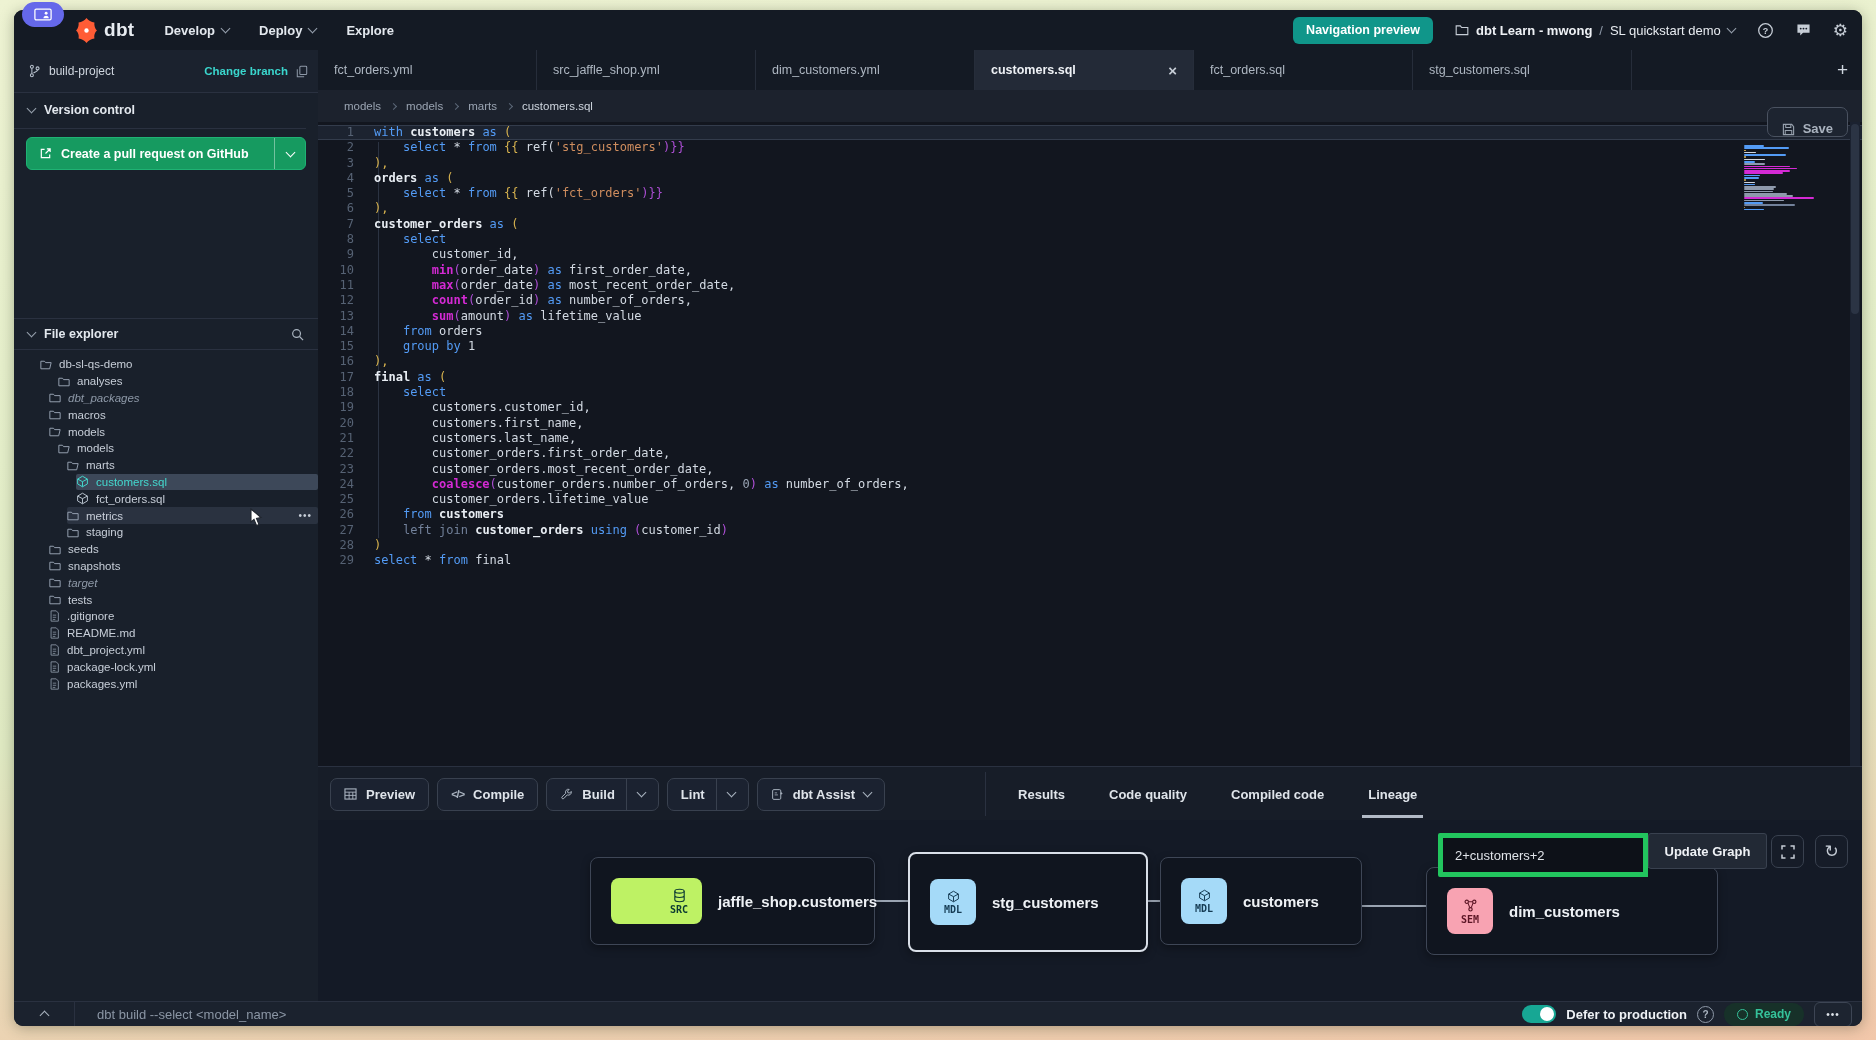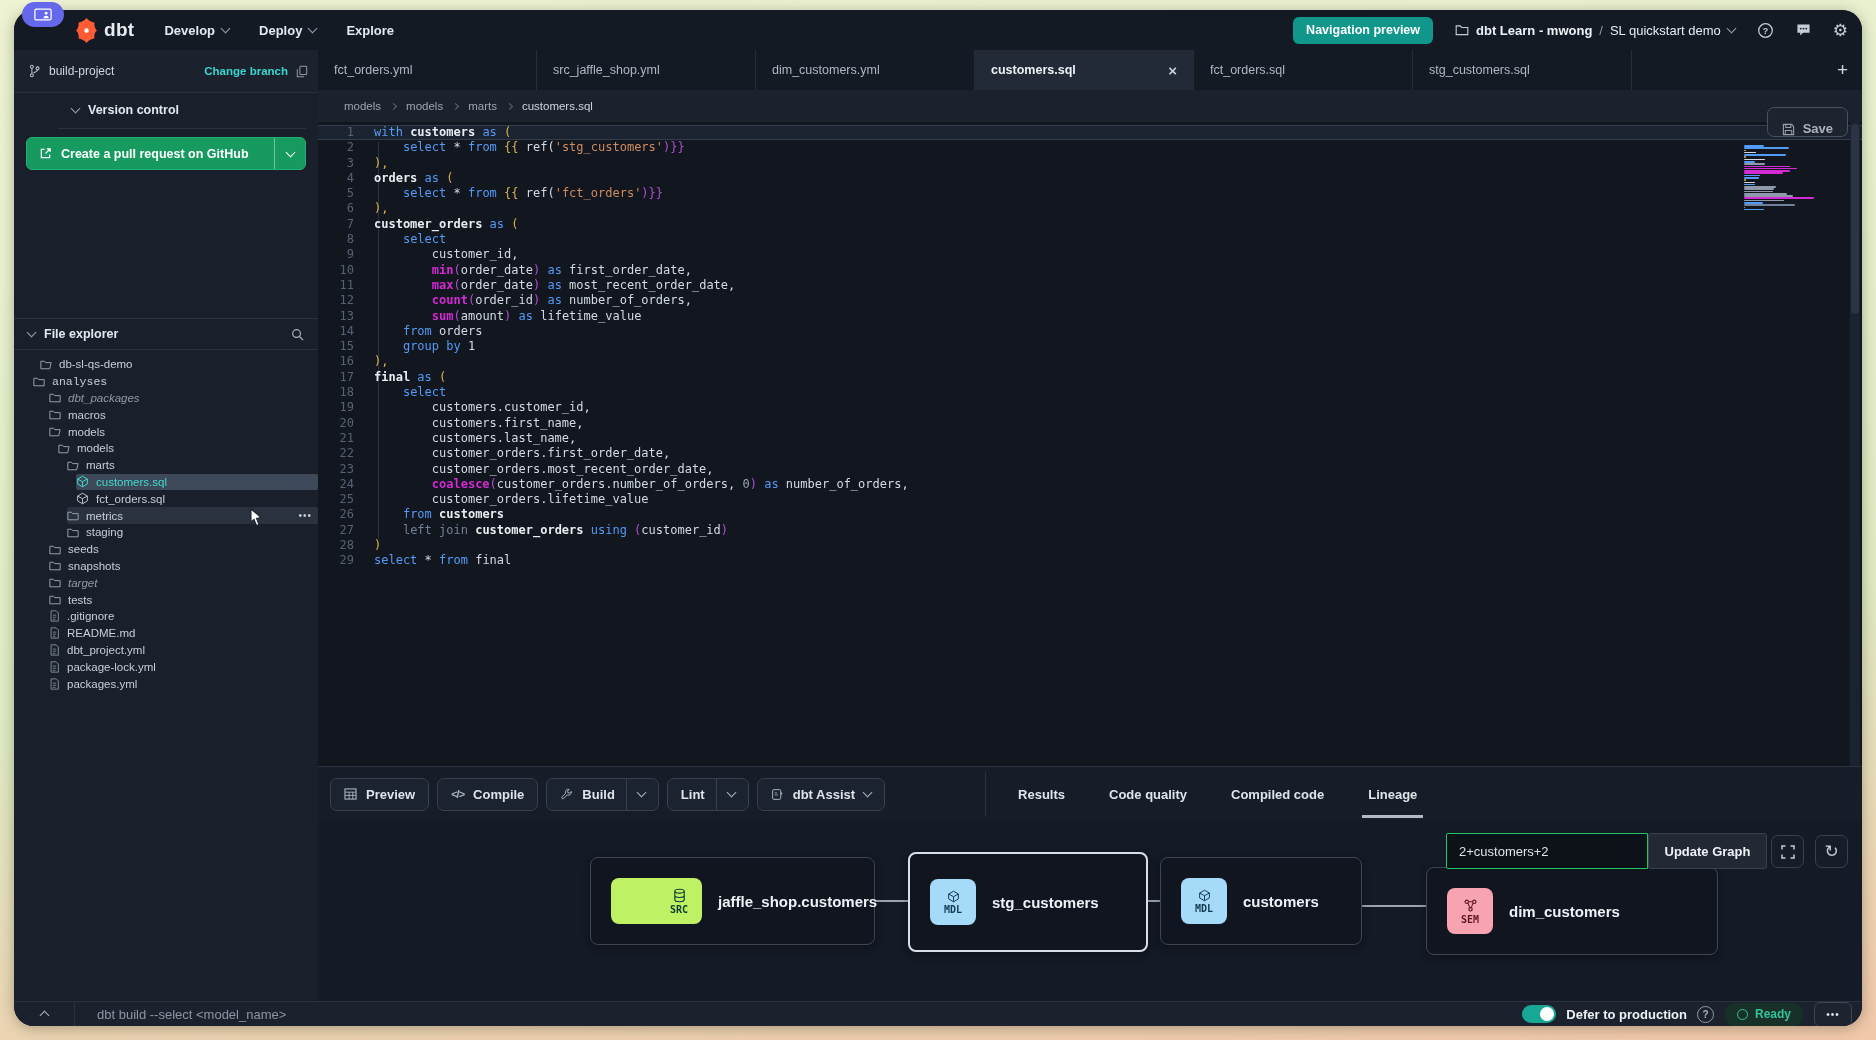--- a/index.html
+++ b/index.html
@@ -1,20 +1,20 @@
 <!DOCTYPE html>
 <html><head>
 <meta charset="utf-8">
 <style>
   html,body{margin:0;padding:0;width:1876px;height:1040px;overflow:hidden;
     font-family:"Liberation Sans", sans-serif;}
   .frame{position:relative;width:1876px;height:1040px;
     background:linear-gradient(175deg,#eef3d3 0%,#e4eec9 38%,#dfe9c2 62%,#f2c7aa 100%);}
   .window{position:absolute;left:14px;top:10px;width:1848px;height:1016px;
-    background:#141a24;border-radius:20px;overflow:hidden;box-shadow:0 2px 14px rgba(40,50,30,.35);}
+    background:#141a24;border-radius:9px;overflow:hidden;box-shadow:0 2px 14px rgba(40,50,30,.35);}
   .badge{position:absolute;left:22px;top:2px;width:42px;height:25px;background:#6568ea;
     border-radius:13px;display:flex;align-items:center;justify-content:center;z-index:50;}
   .chev{display:inline-block;width:6px;height:6px;border-right:1.6px solid currentColor;
     border-bottom:1.6px solid currentColor;transform:rotate(45deg);margin-top:-3px;}
   .chev.r{transform:rotate(-45deg);margin-top:0;}
   .chev.up{transform:rotate(-135deg);margin-top:3px;}
 
   
   .navbar{position:absolute;left:0;top:0;right:0;height:40px;display:flex;align-items:center;
     background:#141a24;padding:0 14px 0 60px;color:#e8ecf1;}
@@ -34,21 +34,21 @@
   .icbtn{background:none;border:none;padding:0;cursor:pointer;display:flex;align-items:center;}
 
   
   .sidebar{position:absolute;left:0;top:40px;width:304px;bottom:24px;background:#19202b;
     border-right:1px solid #2a3140;color:#c7ced8;}
   .branchrow{position:absolute;left:0;right:0;top:0;height:42px;display:flex;align-items:center;
     padding:0 10px 0 14px;gap:8px;border-bottom:1px solid #2a3140;background:#1b222e;}
   .branchrow .bname{font-size:12px;color:#cfd6df;}
   .branchrow .chg{margin-left:auto;color:#3ad6cd;font-size:11.5px;font-weight:bold;cursor:pointer;}
   .vcrow{position:absolute;left:0;right:12px;top:42px;height:36px;display:flex;align-items:center;
-    gap:9px;padding:0 14px;border-bottom:1px solid #2a3140;font-size:12.5px;font-weight:bold;color:#e3e8ee;margin-left:44px;}
+    gap:9px;padding:0 14px;border-bottom:1px solid #2a3140;font-size:12.5px;font-weight:bold;color:#e3e8ee;}
   .vcrow .chev{color:#97a1ae;}
   .prbtn{position:absolute;left:12px;right:12px;top:87px;height:31px;background:#169a60;
     border:1px solid #1fb274;border-radius:6px;display:flex;align-items:center;color:#fff;
     font-size:12.5px;font-weight:bold;cursor:pointer;}
   .prmain{flex:1;display:flex;align-items:center;gap:9px;padding:0 12px;}
   .prsplit{width:30px;align-self:stretch;display:flex;align-items:center;justify-content:center;
     border-left:1px solid rgba(255,255,255,.4);}
   .ferow{position:absolute;left:0;right:0;top:268px;height:30px;display:flex;align-items:center;
     gap:9px;padding:0 14px;border-top:1px solid #2a3140;border-bottom:1px solid #2a3140;
     font-size:12.5px;font-weight:bold;color:#e3e8ee;}
@@ -111,21 +111,21 @@
   .tbtn .codeglyph{font-size:11px;color:#aab4c0;letter-spacing:-1px;}
   .vdiv{width:1px;height:44px;background:#2a3140;margin-left:100px;}
   .rtabs{display:flex;align-items:center;height:100%;margin-left:10px;}
   .rtab{position:relative;height:100%;display:flex;align-items:center;padding:0 22px;
     font-size:13px;font-weight:bold;color:#dfe4ea;cursor:pointer;}
   .rtab.active::after{content:'';position:absolute;left:16px;right:16px;bottom:3px;height:3px;background:#b2bac6;}
 
   
   .lineage{position:absolute;left:0;right:0;top:770px;bottom:0;background:#141a26;overflow:hidden;}
   .lcontrols{position:absolute;top:13px;right:0;left:0;height:36px;z-index:10;}
-  .lsearch{position:absolute;right:214px;width:188px;height:34px;background:#0d1118;border:1px solid #22c55e;
+  .lsearch{position:absolute;right:214px;width:188px;height:34px;background:#0d1118;border:5px solid #22c55e;
     border-radius:2px 0 0 2px;color:#dfe3e8;font-size:13px;padding:0 0 0 12px;font-family:inherit;outline:none;}
   .lupdate{position:absolute;right:95px;width:119px;height:36px;background:#222935;border:1px solid #39414f;
     border-radius:3px;color:#eef1f5;font-size:13px;font-weight:bold;font-family:inherit;cursor:pointer;}
   .licon{position:absolute;width:33px;height:33px;top:2px;background:#161c28;border:1px solid #39414f;
     border-radius:7px;color:#c6cdd6;display:flex;align-items:center;justify-content:center;cursor:pointer;
     font-size:17px;font-family:inherit;}
   .licon.fs{right:58px;} .licon.rf{right:14px;}
   .lnode{position:absolute;background:#10151f;border:1px solid #3e4656;border-radius:8px;
     display:flex;align-items:center;gap:16px;padding:0 20px;z-index:2;box-shadow:0 3px 8px rgba(0,0,0,.35);cursor:pointer;}
   .lnode.selected{border:2px solid #d9dfe8;}
@@ -281,21 +281,21 @@
           <div class="trow" style="padding-left: 26px;">
             <span class="rowinner">
               <span style="display: flex;">
                 <svg width="12" height="11" viewBox="0 0 14 12">
                   <path d="M1 2.2h4.2l1.3 1.6H13l-1.7 7.2H1z" fill="none" stroke="#9aa6b6" stroke-width="1.1"></path>
                 </svg>
               </span>
               <span class="tlabel">db-sl-qs-demo</span>
             </span>
           </div>
-          <div class="trow" style="padding-left: 19px; font-family: Liberation Mono, monospace;">
+          <div class="trow" style="padding-left: 44px;">
             <span class="rowinner">
               <span style="display: flex;">
                 <svg width="12" height="11" viewBox="0 0 14 12">
                   <path d="M1 2.2h4.2l1.3 1.6H13v7.2H1z" fill="none" stroke="#9aa6b6" stroke-width="1.1"></path>
                 </svg>
               </span>
               <span class="tlabel">analyses</span>
             </span>
           </div>
           <div class="trow italic" style="padding-left: 35px;">

